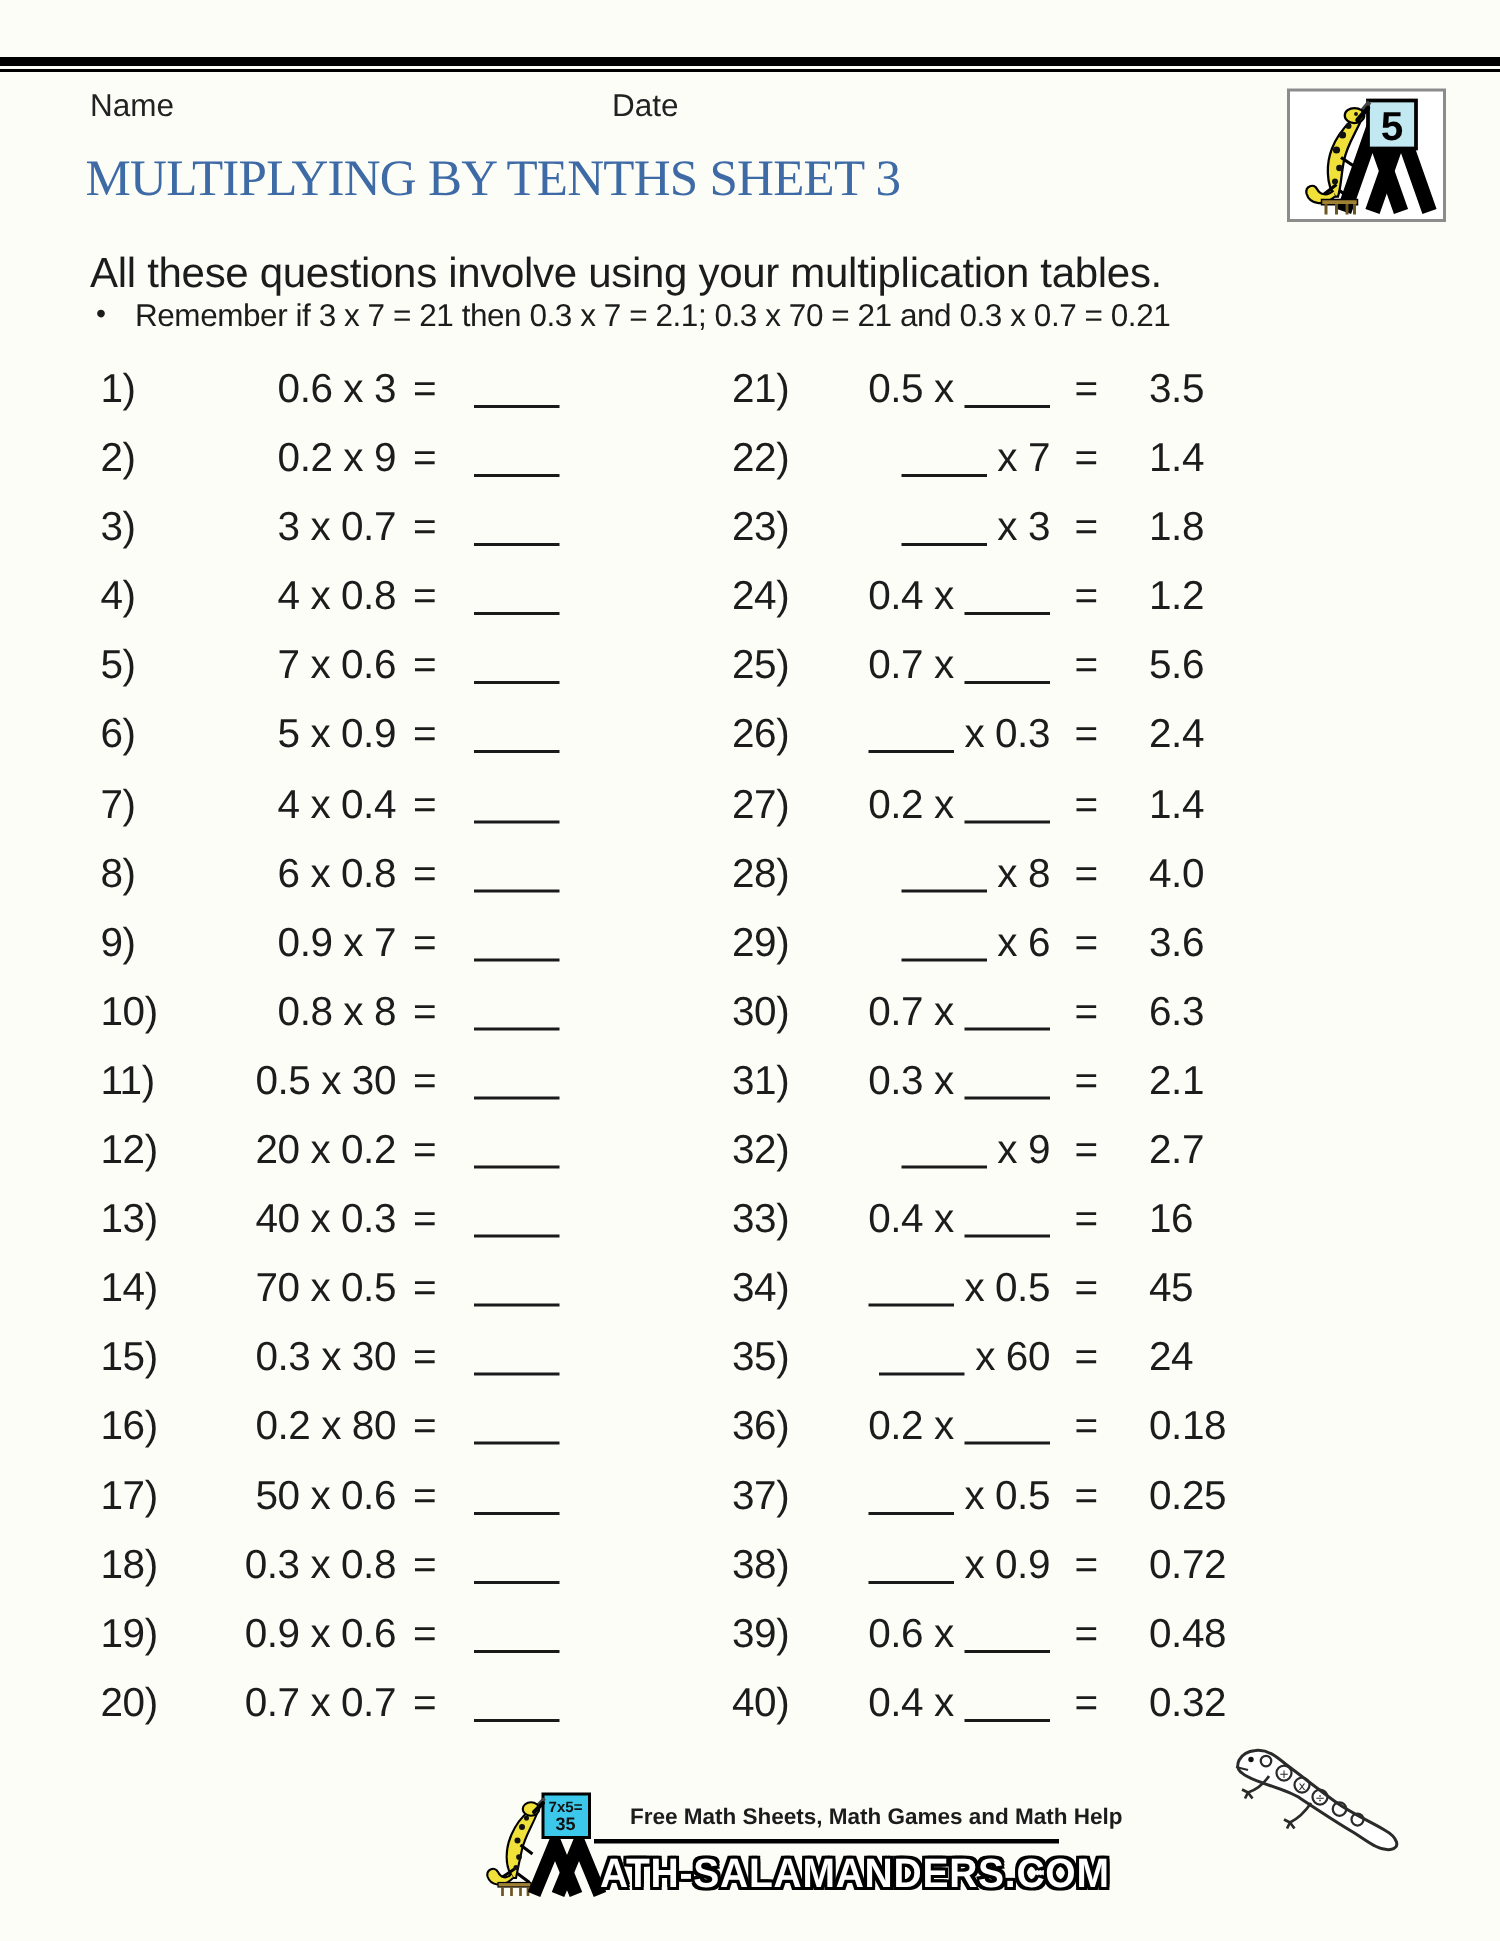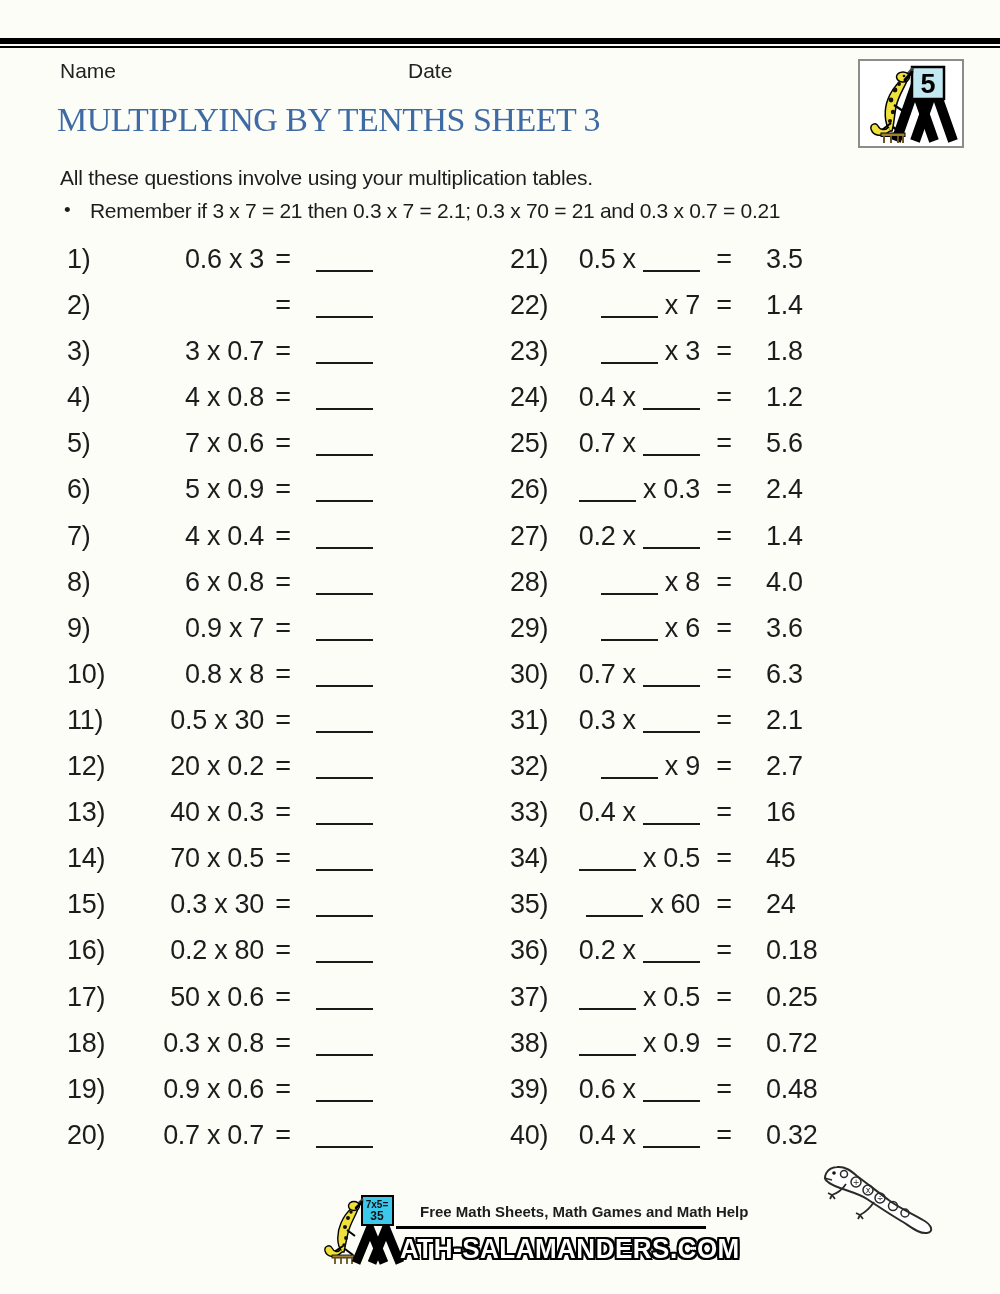--- a/index.html
+++ b/index.html
@@ -6,29 +6,29 @@
   .page{position:relative;width:1000px;height:1294px;background:#fdfdf8;
         font-family:"Liberation Sans",sans-serif;color:#1c1c1c;overflow:hidden;}
   .rule-top{position:absolute;left:0;top:38px;width:1000px;height:6px;background:#000;}
   .rule-top2{position:absolute;left:0;top:46px;width:1000px;height:2px;background:#000;}
   .hdr-label{position:absolute;top:59px;font-size:21px;color:#222;}
   .hdr-name{left:60px;} .hdr-date{left:408px;}
   .logo-box{position:absolute;left:858px;top:59px;width:106px;height:89px;border:2px solid #8c8c8c;
             background:#fff;box-sizing:border-box;}
   .title{position:absolute;left:57px;top:101px;font-family:"Liberation Serif",serif;
          font-size:34px;color:#3e6ba5;white-space:nowrap;letter-spacing:-0.5px;}
-  .intro{position:absolute;left:60px;top:166px;font-size:21px;letter-spacing:-0.2px;}
+  .intro{position:absolute;left:60px;top:166px;font-size:28px;letter-spacing:-0.2px;}
   .bullet-dot{position:absolute;left:64px;top:199px;font-size:19px;}
   .bullet-text{position:absolute;left:90px;top:199px;font-size:21px;letter-spacing:-0.3px;}
   .problems{position:absolute;left:0;top:236px;width:1000px;}
   .prow{position:relative;height:46.1px;font-size:27px;letter-spacing:-0.3px;}
   .c{position:absolute;top:0;height:46.1px;line-height:46.1px;white-space:nowrap;}
   .n1{left:67px;} .e1{left:106px;width:158px;text-align:right;}
   .q1{left:264px;width:38px;text-align:center;} .b1{left:316px;}
-  .n2{left:510px;} .e2{left:528px;width:172px;text-align:right;}
+  .n2{left:488px;} .e2{left:528px;width:172px;text-align:right;}
   .q2{left:702px;width:44px;text-align:center;} .a2{left:766px;}
   .blank{display:inline-block;width:57px;height:0;border-bottom:2.5px solid #1a1a1a;
          position:relative;top:4px;}
   .f-logo{position:absolute;left:320px;top:1194px;}
   .f-tagline{position:absolute;left:420px;top:1203px;font-size:15px;font-weight:bold;white-space:nowrap;}
   .f-rule{position:absolute;left:396px;top:1226px;width:310px;height:3px;background:#000;}
   .f-m{position:absolute;left:352px;top:1225px;}
   .f-word{position:absolute;left:400px;top:1233px;font-size:26px;font-weight:bold;letter-spacing:0.5px;
           color:#fff;white-space:nowrap;transform:scaleY(1.05);transform-origin:left top;
           text-shadow:-2px -2px 0 #000,2px -2px 0 #000,-2px 2px 0 #000,2px 2px 0 #000,
@@ -80,20 +80,21 @@
         <span class="c e1">0.6 x 3</span>
         <span class="c q1">=</span>
         <span class="c b1"><span class="blank"></span></span>
         <span class="c n2">21)</span>
         <span class="c e2">0.5 x <span class="blank"></span></span>
         <span class="c q2">=</span>
         <span class="c a2">3.5</span>
       </div>
       <div class="prow">
         <span class="c n1">2)</span>
+        <span class="c e1">0.2 x 9</span>
         <span class="c q1">=</span>
         <span class="c b1"><span class="blank"></span></span>
         <span class="c n2">22)</span>
         <span class="c e2"><span class="blank"></span> x 7</span>
         <span class="c q2">=</span>
         <span class="c a2">1.4</span>
       </div>
       <div class="prow">
         <span class="c n1">3)</span>
         <span class="c e1">3 x 0.7</span>

